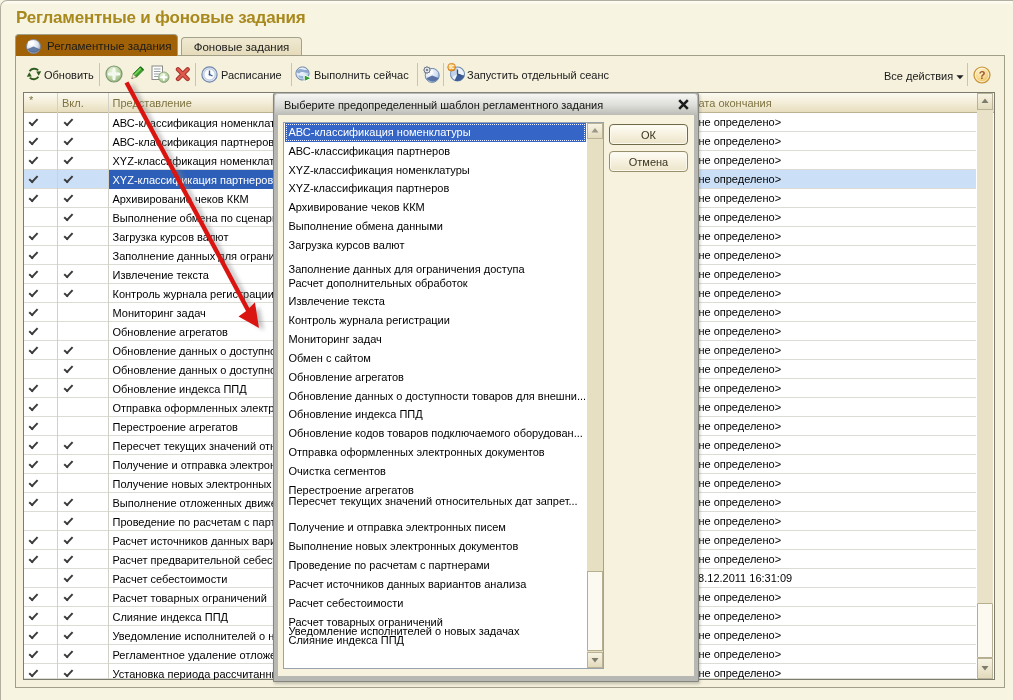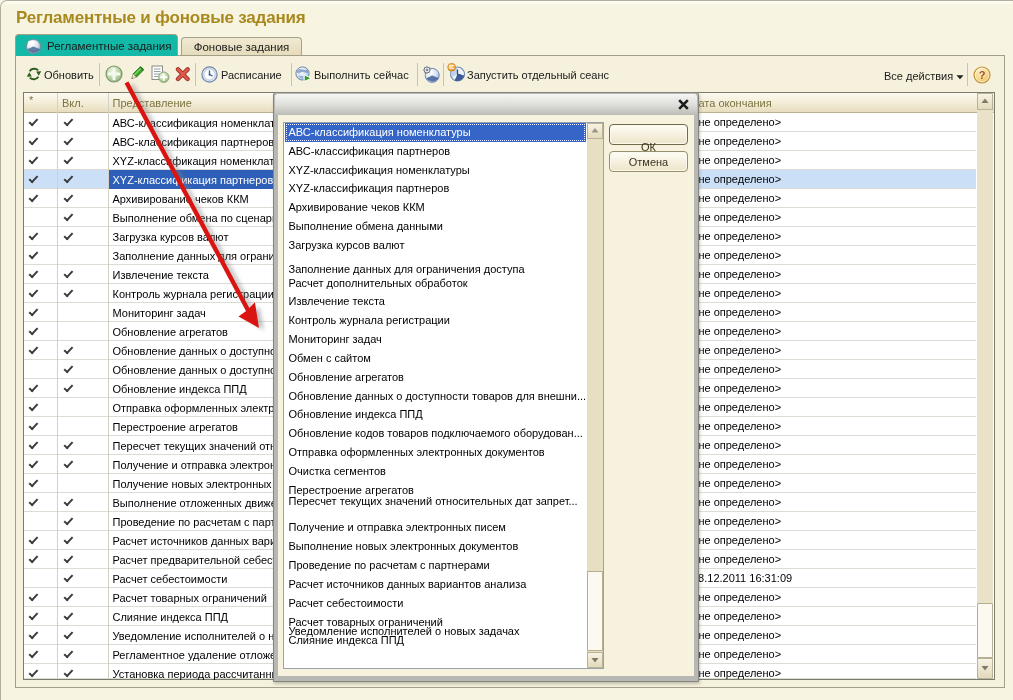--- a/index.html
+++ b/index.html
@@ -23,21 +23,21 @@
 <div class="abs" style="left:1px;top:1px;width:1011px;height:4px;background:linear-gradient(#fffef6,rgba(255,255,254,0))"></div>
 
 <div class="abs" style="left:16px;top:8px;font-size:17px;font-weight:bold;color:#a8891d;letter-spacing:-0.2px">Регламентные и фоновые задания</div>
 
 <div class="abs" style="left:181px;top:37px;width:121px;height:19px;background:linear-gradient(#f0e9d2,#e5dbba);border:1px solid #a5a28b;border-bottom:none;border-radius:4px 4px 0 0">
  <div style="margin-top:3px;text-align:center;font-size:11.5px;color:#1a1a1a">Фоновые задания</div>
 </div>
 
 <div class="abs" style="left:15px;top:55px;width:990px;height:633px;background:#f5f1dd;border:1px solid #a29f88"></div>
 
-<div class="abs" style="left:15px;top:34px;width:163px;height:22px;background:#14b8a6;border:1px solid #a29f88;border-bottom:none;border-radius:4px 4px 0 0;z-index:2">
+<div class="abs" style="left:15px;top:34px;width:163px;height:22px;background:#a16207;border:1px solid #a29f88;border-bottom:none;border-radius:4px 4px 0 0;z-index:2">
  <svg style="position:absolute;left:10px;top:4px" width="15" height="15" viewBox="0 0 15 15">
   <defs>
         <radialGradient id="tg" cx="0.35" cy="0.3" r="0.8">
    <stop offset="0" stop-color="#ffffff"></stop>
           <stop offset="0.55" stop-color="#dfe6ef"></stop>
           <stop offset="1" stop-color="#8fa3c0"></stop>
         </radialGradient>
       </defs>
   <circle cx="7.5" cy="7.5" r="7" fill="url(#tg)" stroke="#77829b" stroke-width="0.9"></circle>
   <path d="M1.6,10 A7,7 0 0 0 13.4,10 L7.5,7.5 Z" fill="#55719f" opacity="0.9"></path>
@@ -359,20 +359,21 @@
  <div style="position:absolute;left:0;top:565px;width:16px;height:21px;background:linear-gradient(#f7f3e3,#e3dabc);border:1px solid #b9b296">
   <svg width="14" height="19" viewBox="0 0 14 19">
         <path d="M3.5,7 L10.5,7 L7,11.5 Z" fill="#7c7c6c"></path>
       </svg>
  </div>
 </div>
 
 <div class="abs" style="left:273px;top:92px;width:426px;height:590px;background:#b7b7b3;border:1px solid #86867e;border-radius:3px 3px 0 0;z-index:10;box-shadow:1px 2px 3px rgba(100,100,90,0.35)">
 
  <div style="position:absolute;left:1px;top:1px;right:1px;height:21px;background:linear-gradient(#f6f6f4,#dcdcd8 55%,#bcbcb6);border-radius:3px 3px 0 0">
+  <div style="position:absolute;left:9px;top:5px;font-size:11px;color:#111">Выберите предопределенный шаблон регламентного задания</div>
   <svg style="position:absolute;right:7px;top:4px" width="13" height="13" viewBox="0 0 13 13">
    <path d="M2.2,2.2 L10.8,10.8 M10.8,2.2 L2.2,10.8" stroke="#1c1c1c" stroke-width="2.6"></path>
   </svg>
  </div>
 
  <div style="position:absolute;left:4px;top:22px;right:4px;bottom:5px;background:#f6f2de"></div>
 </div>
 
 <div class="abs" style="left:283px;top:122px;width:321px;height:547px;background:#fff;border:1px solid #98a3ad;z-index:11"></div>
 <div class="abs" style="left:0;top:0;z-index:12">
@@ -415,21 +416,21 @@
  </div>
  <div style="position:absolute;left:0;top:448px;width:16px;height:80px;background:#fbf9f0;border:1px solid #b5ae8f"></div>
  <div style="position:absolute;left:0;top:529px;width:16px;height:16px;background:linear-gradient(#f7f3e3,#e3dabc);border:1px solid #b9b296">
   <svg width="14" height="14" viewBox="0 0 14 14">
         <path d="M3.5,5 L10.5,5 L7,9.5 Z" fill="#7c7c6c"></path>
       </svg>
  </div>
 </div>
 
 <div class="abs" style="left:609px;top:124px;width:79px;height:21px;z-index:11;background:linear-gradient(#fefdf6,#f4eeda 60%,#ede4c9);border:1.5px solid #6f6a4a;border-radius:4px;box-shadow:inset 0 0 0 1px #fbf9ee">
- <div style="text-align:center;margin-top:16px;font-size:11px;color:#3a351d">ОК</div>
+ <div style="text-align:center;margin-top:4px;font-size:11px;color:#3a351d">ОК</div>
 </div>
 <div class="abs" style="left:609px;top:151px;width:79px;height:21px;z-index:11;background:linear-gradient(#fefdf6,#f4eeda 60%,#ede4c9);border:1px solid #97906a;border-radius:4px;box-shadow:inset 0 0 0 1px #fbf9ee">
  <div style="text-align:center;margin-top:4px;font-size:11px;color:#3a351d">Отмена</div>
 </div>
 
 <svg class="abs" style="left:0;top:0;z-index:40;pointer-events:none" width="1013" height="700" viewBox="0 0 1013 700">
  <defs>
       <filter id="blur1" x="-30%" y="-30%" width="160%" height="160%">
         <feGaussianBlur stdDeviation="2.2"></feGaussianBlur>
       </filter>

